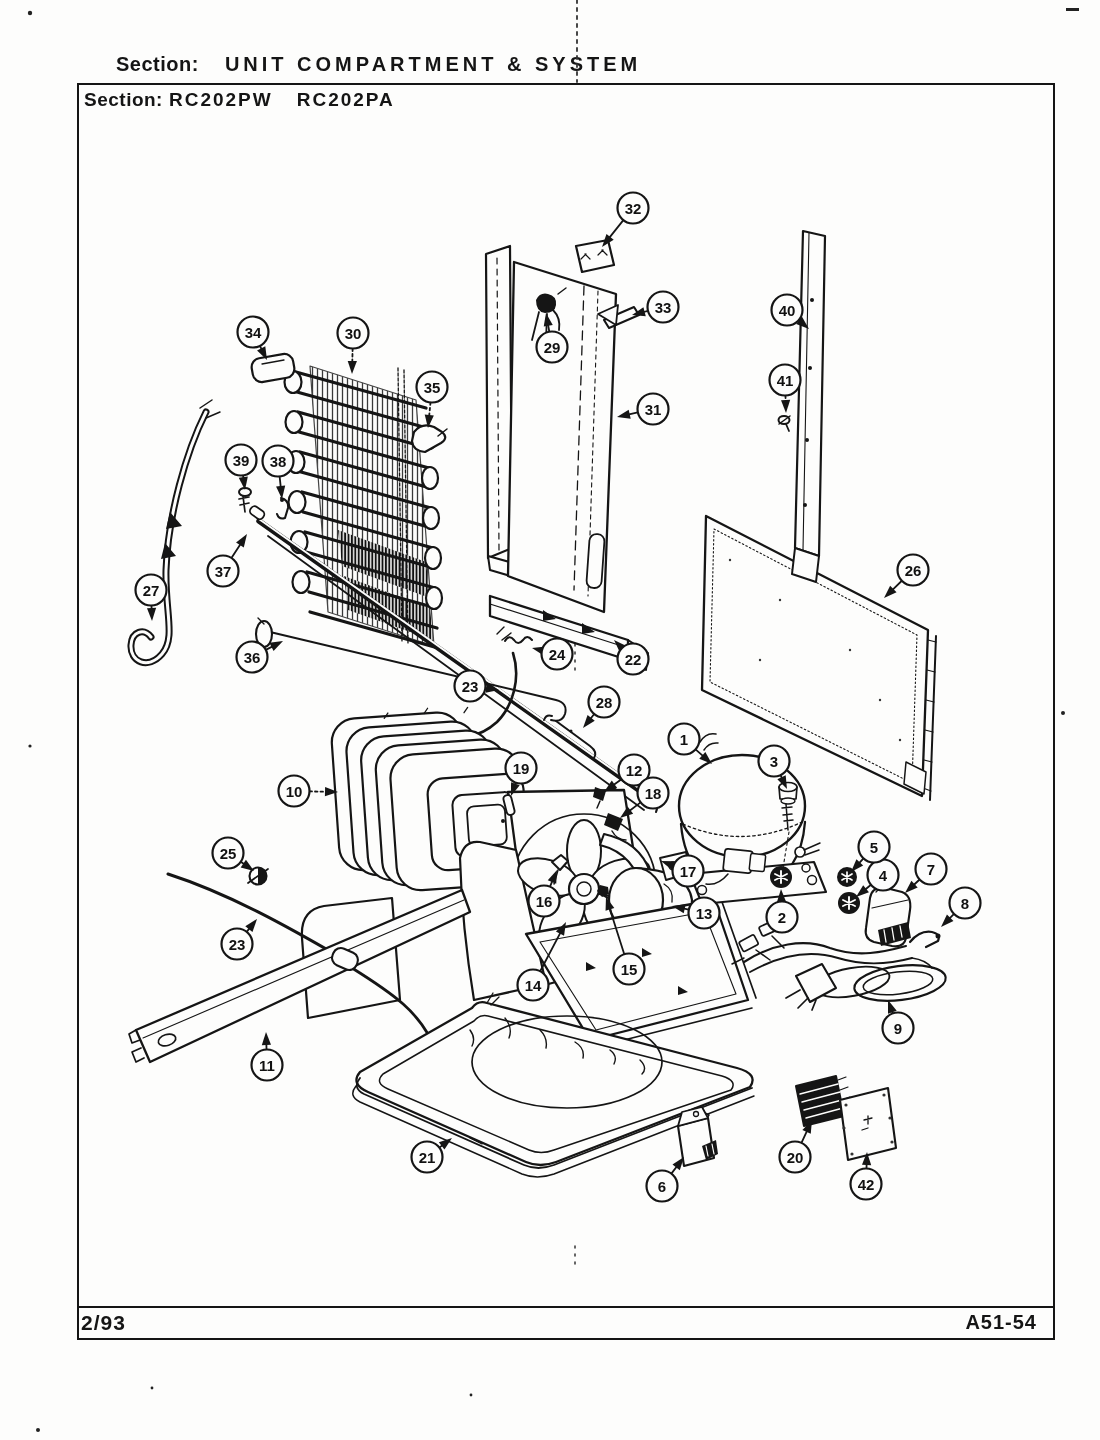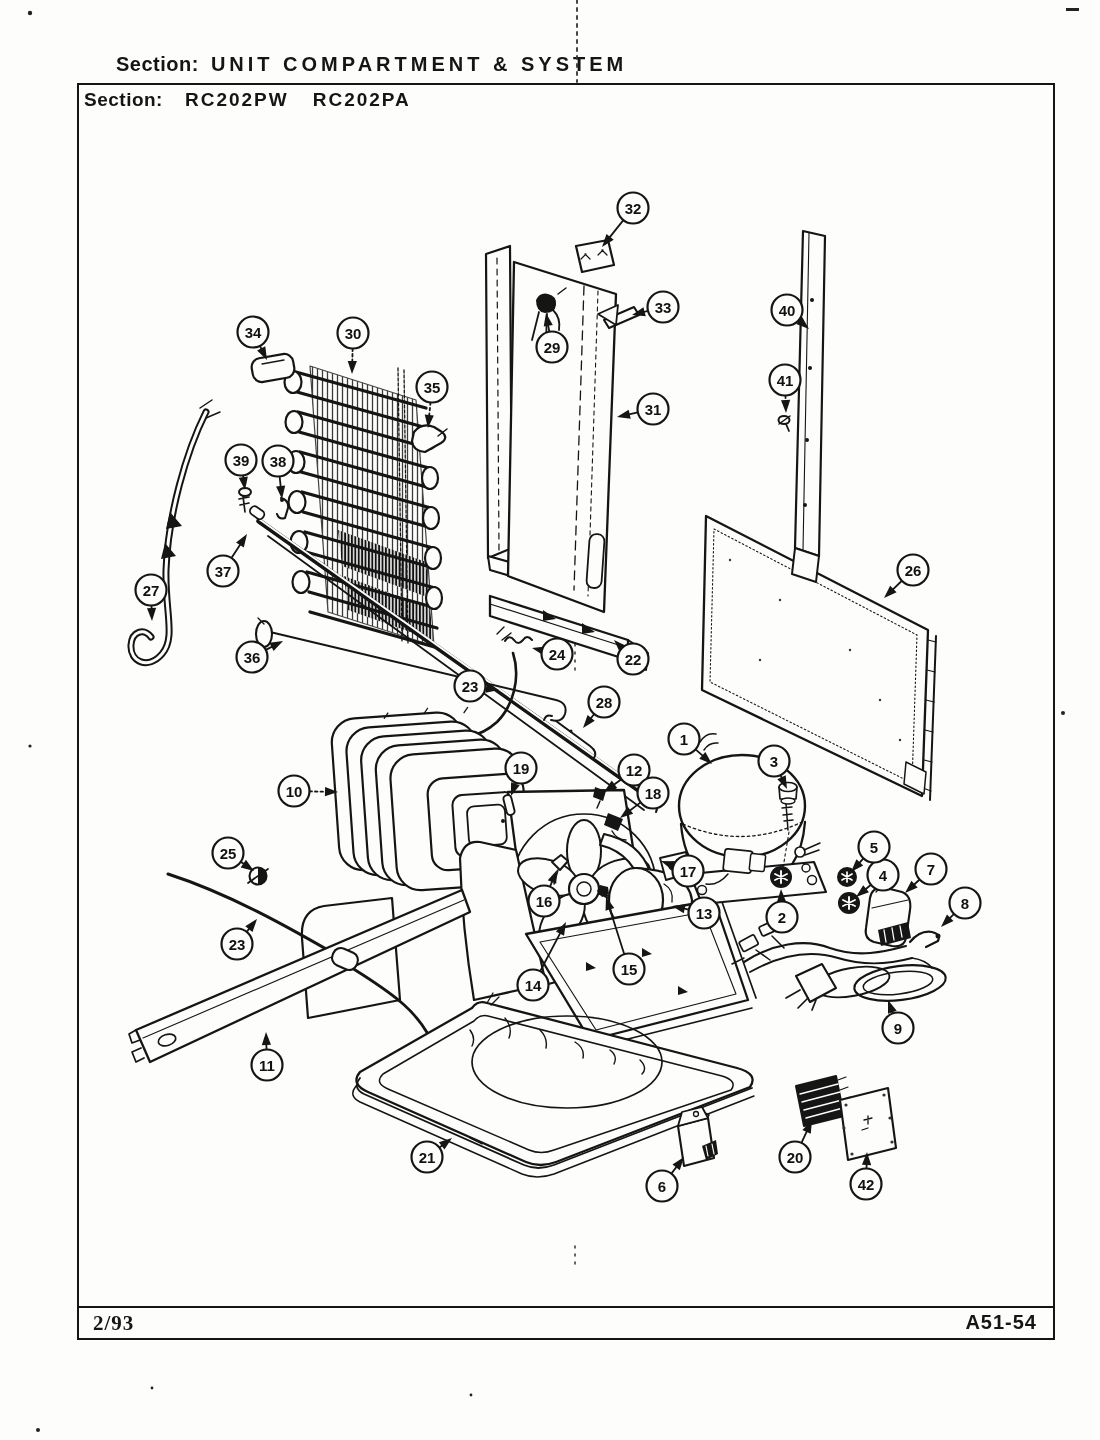--- a/index.html
+++ b/index.html
@@ -2,29 +2,29 @@
 <html><head>
 <meta charset="utf-8">
 <style>
   html,body{margin:0;padding:0;}
   body{
     width:1100px;height:1440px;position:relative;background:#fdfdfc;
     font-family:"Liberation Sans", sans-serif;color:#151515;overflow:hidden;
   }
   .section-row{position:absolute;left:80px;top:53px;font-weight:bold;font-size:20px;white-space:nowrap;}
   .section-label{letter-spacing:0.5px;margin-left:36px;}
-  .section-title{margin-left:12px;letter-spacing:4px;}
+  .section-title{margin-left:26px;letter-spacing:4px;}
   .main-box{position:absolute;left:77px;top:83px;width:978px;height:1257px;
     border:2.5px solid #151515;box-sizing:border-box;background:transparent;}
   .models-row{position:absolute;left:84px;top:89px;font-weight:bold;font-size:19px;white-space:nowrap;}
   .models-label{letter-spacing:0.5px;}
-  .models-value{margin-left:22px;letter-spacing:2px;}
+  .models-value{margin-left:6px;letter-spacing:2px;}
   .models-value + .models-value{margin-left:24px;margin-top:16px;}
   .footer-divider{position:absolute;left:77px;top:1306px;width:978px;height:0;border-top:2.5px solid #151515;}
-  .footer-left{position:absolute;left:93px;top:1311px;font-size:21px;font-weight:bold;letter-spacing:1px;font-family:Liberation Serif, serif;}
+  .footer-left{position:absolute;left:81px;top:1311px;font-size:21px;font-weight:bold;letter-spacing:1px;}
   .footer-right{position:absolute;right:63px;top:1311px;font-size:20px;font-weight:bold;letter-spacing:1px;}
   #diagram-svg{position:absolute;left:0;top:0;}
 </style>
 </head>
 <body>
 
 <div class="section-row">
   <span class="section-label">Section:</span><span class="section-title">UNIT COMPARTMENT &amp; SYSTEM</span>
 </div>
 

